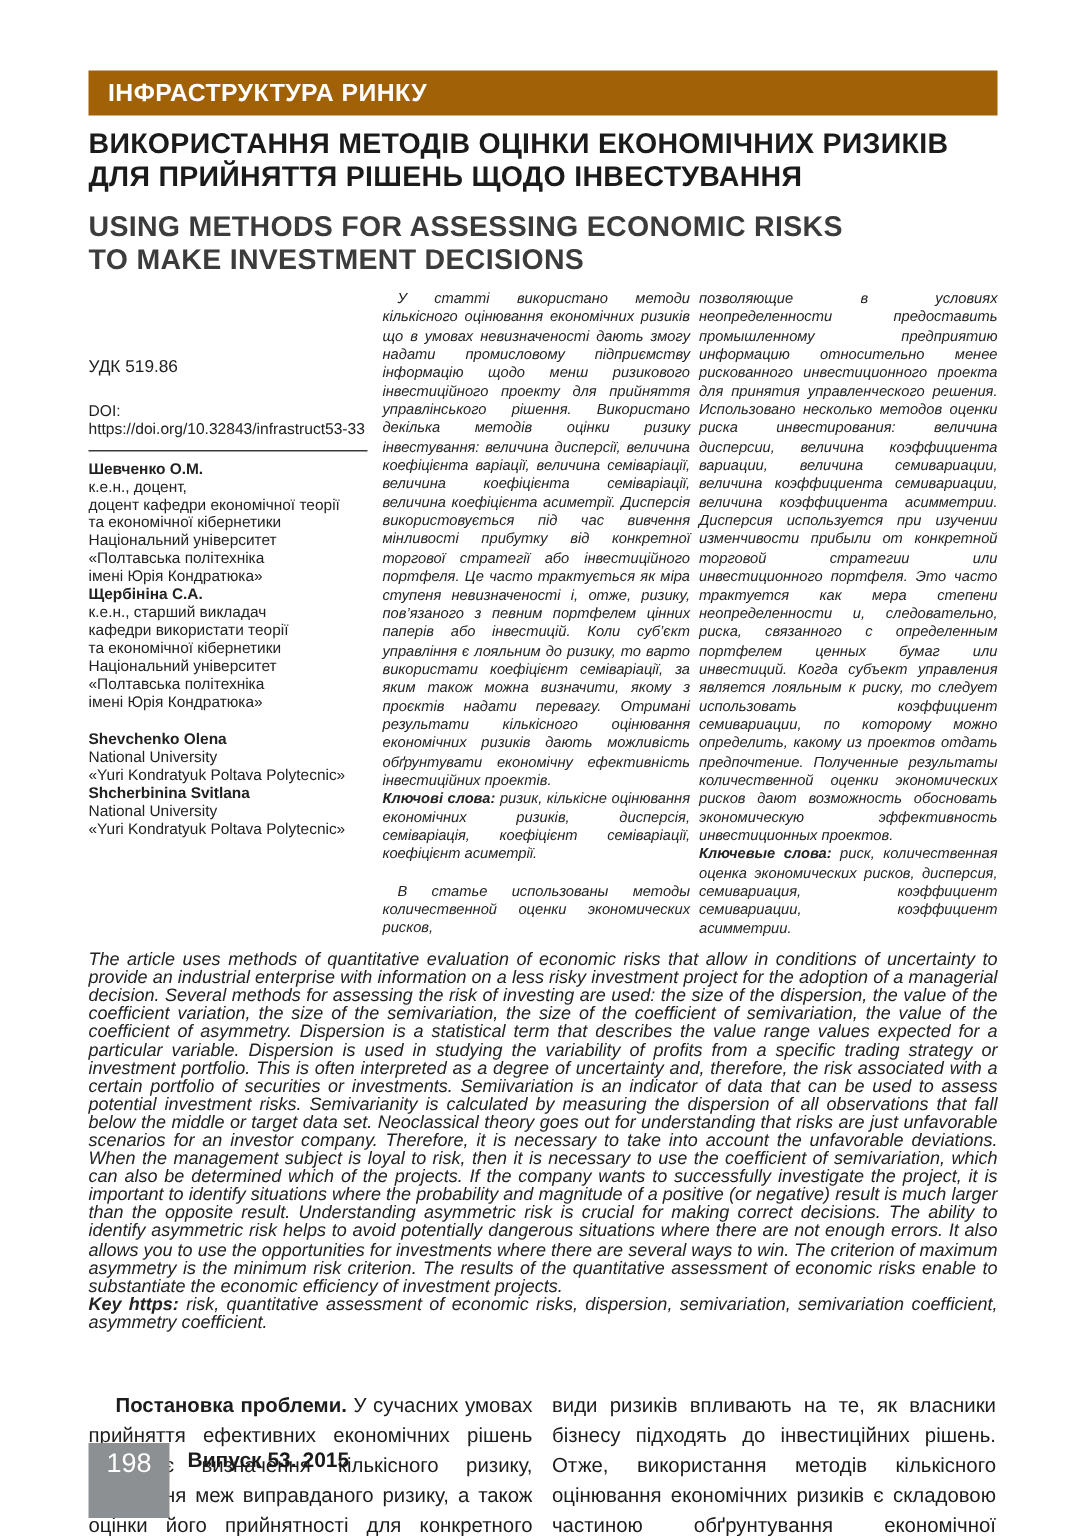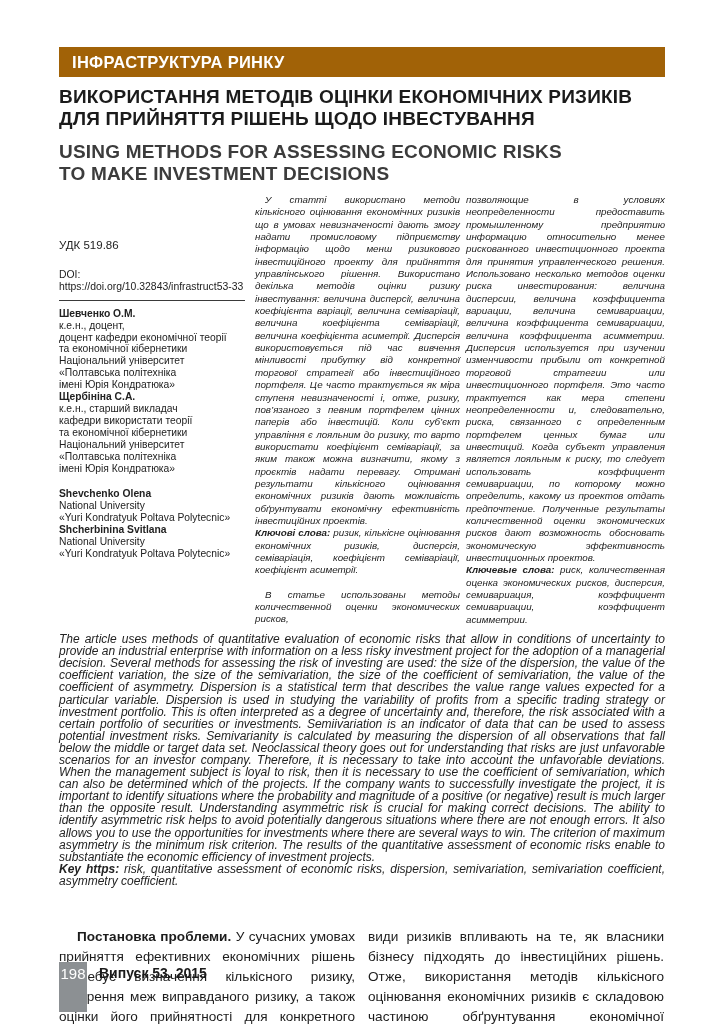--- a/index.html
+++ b/index.html
@@ -42,22 +42,22 @@
 
   
   .body-cols{display:flex;margin-top:40px;gap:13px;}
   .body-col{width:296px;flex:0 0 296px;font-size:13.6px;line-height:20px;text-align:justify;color:#1c1c1c;}
   .body-col p{margin:0;}
   .indent{text-indent:18px;}
 
   
   .footer{position:absolute;left:59px;bottom:12px;display:flex;align-items:flex-start;}
   .page-badge{
-    width:28px;height:50px;background:#8c9093;color:#ffffff;
-    font-size:15px;text-align:center;padding-top:3px;box-sizing:border-box;
+    width:54px;height:50px;background:#8c9093;color:#ffffff;
+    font-size:18px;text-align:center;padding-top:3px;box-sizing:border-box;
   }
   .issue{margin-left:12px;margin-top:3px;font-weight:bold;font-size:14px;color:#1b1b1b;}
 </style>
 </head>
 <body>
 
 <div class="page">
   <div class="content">
 
     <div class="banner">ІНФРАСТРУКТУРА РИНКУ</div>

